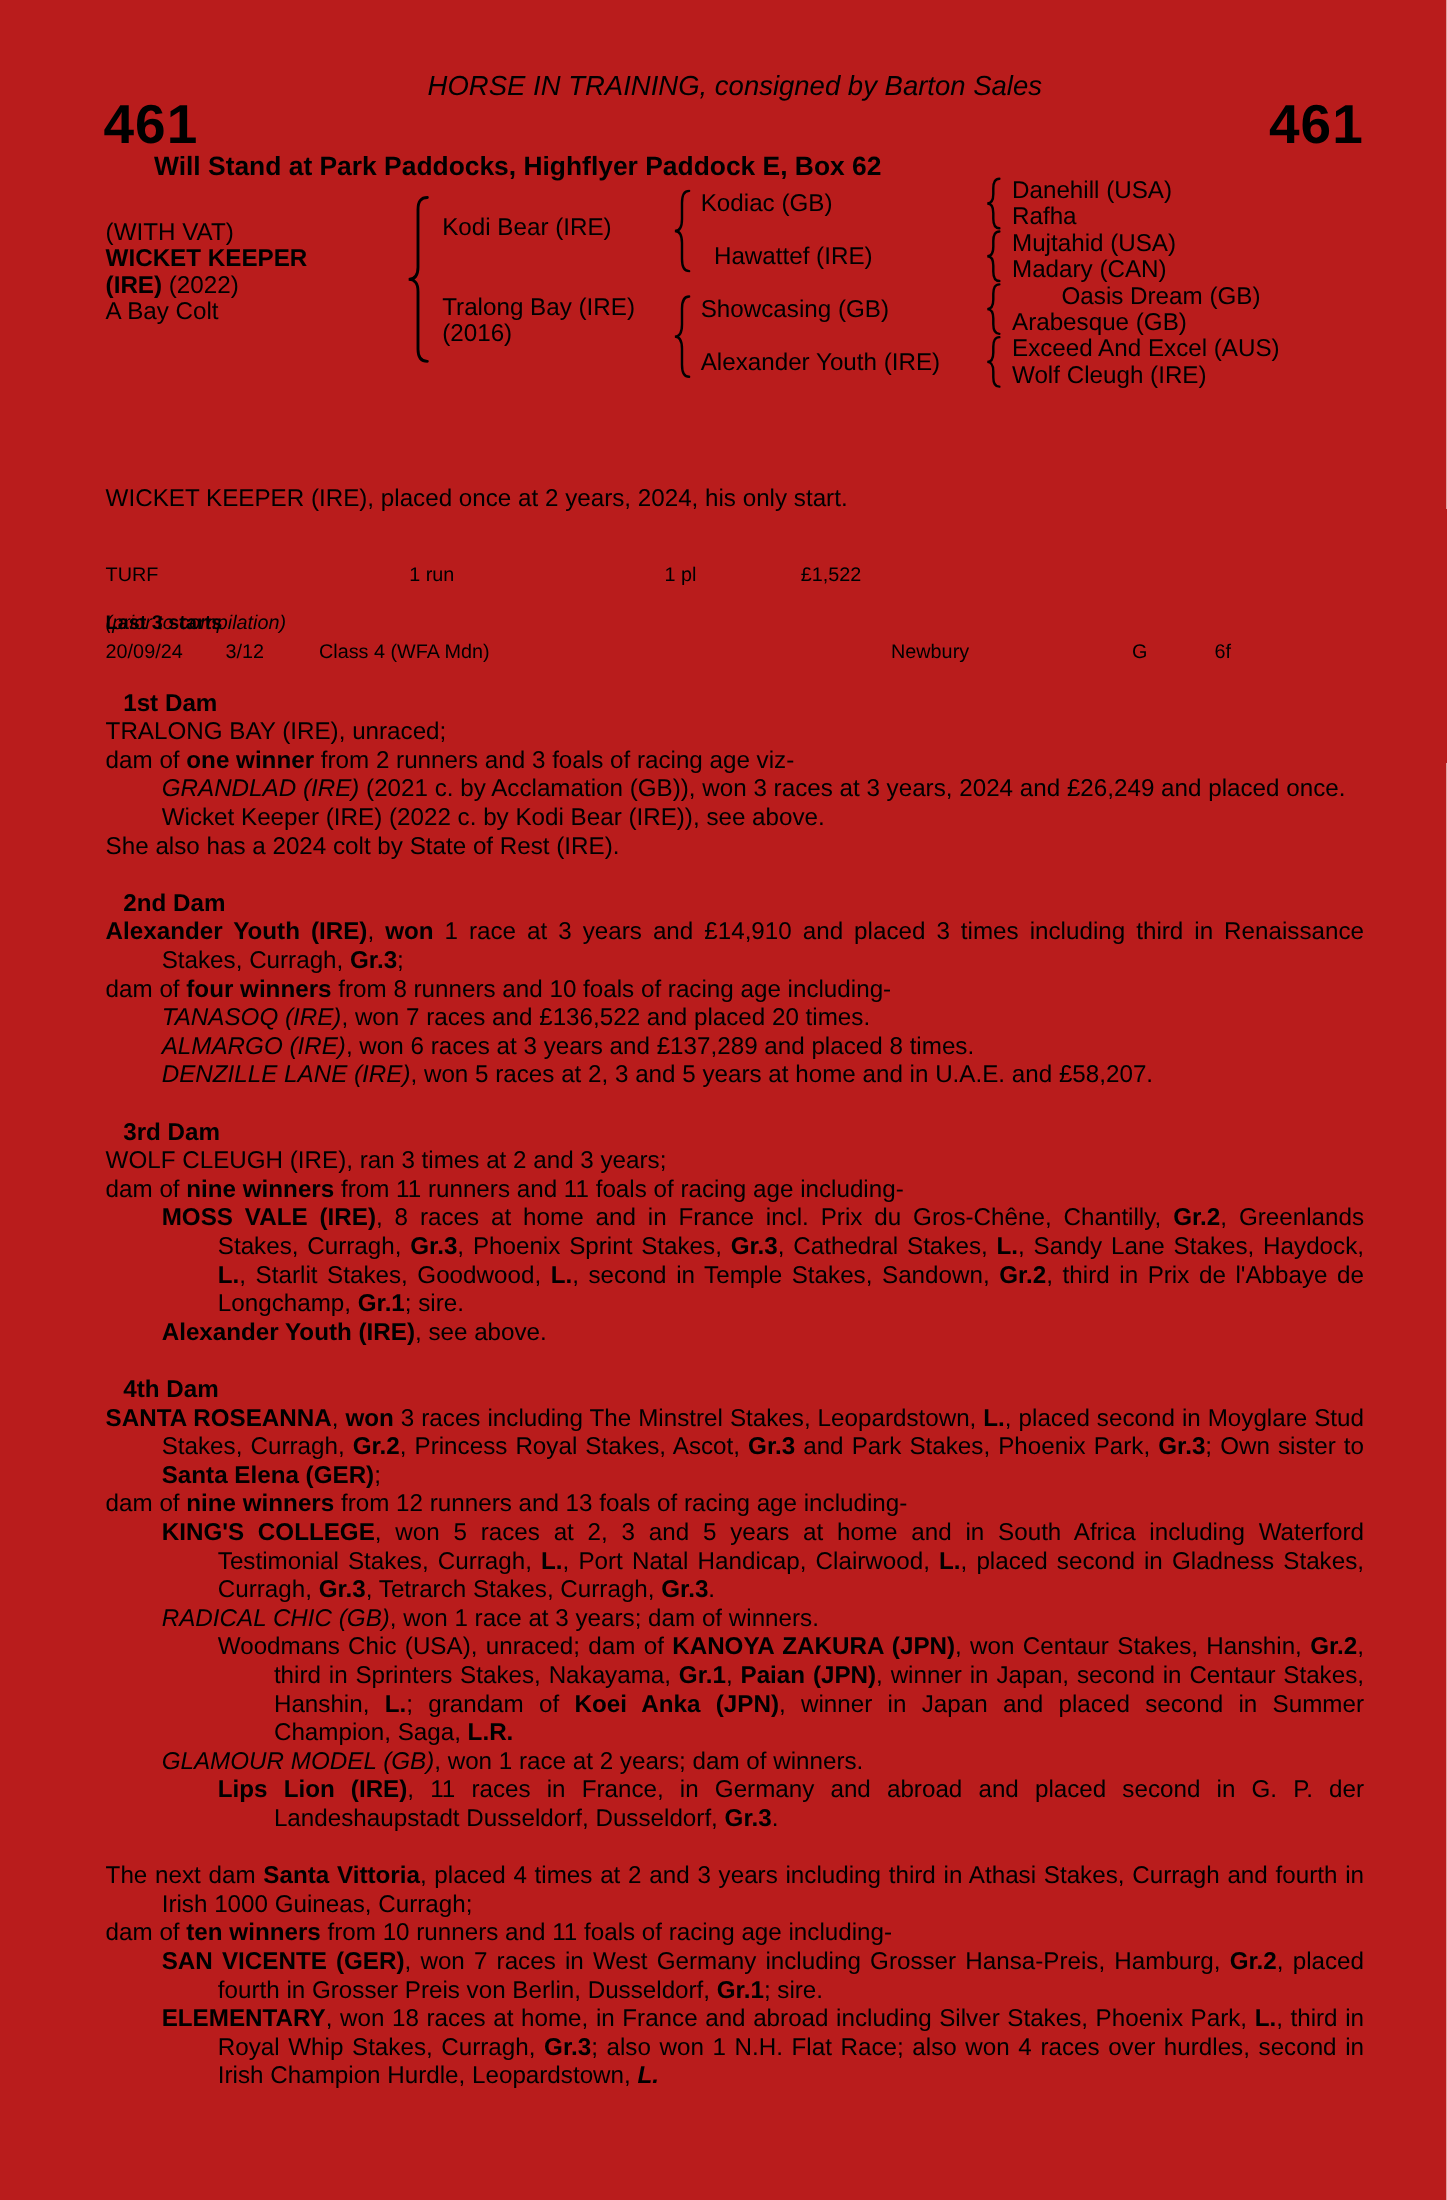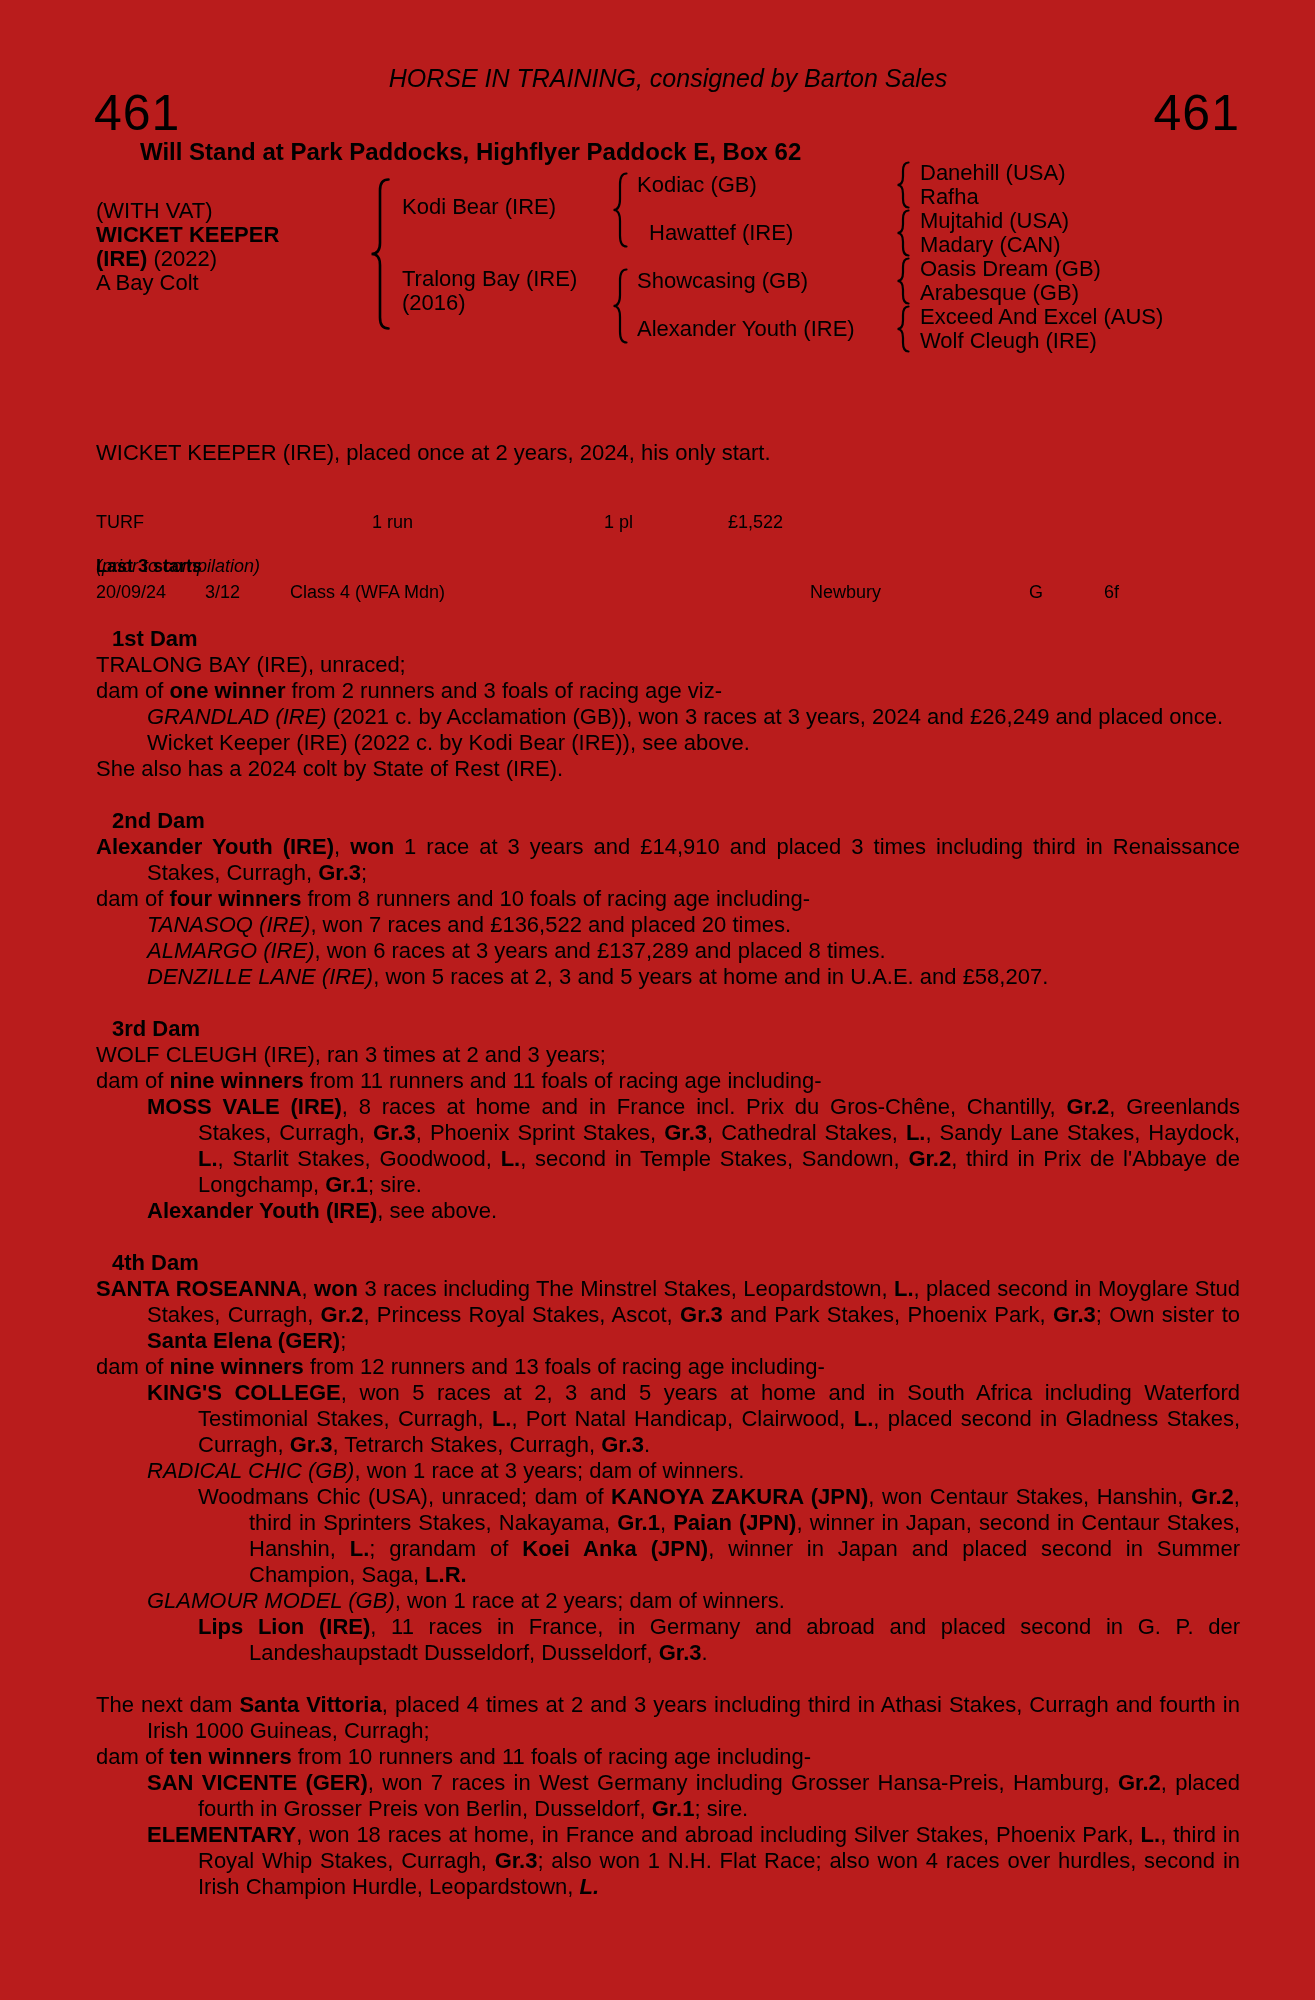--- a/index.html
+++ b/index.html
@@ -1,21 +1,21 @@
 <!DOCTYPE html>
 <html><head>
 <meta charset="utf-8">
 <style>
   html,body{margin:0;padding:0;background:#ffffff;}
   body{width:1315px;height:2000px;position:relative;font-family:"Liberation Sans","DejaVu Sans",sans-serif;color:#000;}
   .page{position:absolute;inset:0;background:#b91c1c;overflow:hidden;}
 
   .title{position:absolute;top:64px;left:96px;width:1144px;text-align:center;
          font-size:25px;font-style:italic;white-space:nowrap;}
-  .lot{position:absolute;top:84px;font-size:50px;font-weight:400;letter-spacing:1px;}
+  .lot{position:absolute;top:84px;font-size:50px;font-weight:700;letter-spacing:1px;}
   .lot-left{left:94px;}
   .lot-right{right:75px;}
   .stand{position:absolute;top:138px;left:96px;font-size:24px;font-weight:700;white-space:nowrap;margin-left:44px;}
 
   .pedigree{position:absolute;top:152px;left:0;width:1315px;height:200px;}
   .ped{position:absolute;font-size:22px;line-height:22px;white-space:nowrap;}
   .ped-b{font-weight:700;}
   .brace{position:absolute;}
 
   .summary{position:absolute;top:440px;left:96px;width:1144px;font-size:22px;}
@@ -85,21 +85,21 @@
 
     <span class="ped" style="left:637px;top:22px">Kodiac (GB)</span>
     <span class="ped" style="left:649px;top:70px">Hawattef (IRE)</span>
     <span class="ped" style="left:637px;top:118px">Showcasing (GB)</span>
     <span class="ped" style="left:637px;top:166px">Alexander Youth (IRE)</span>
 
     <span class="ped" style="left:920px;top:10px">Danehill (USA)</span>
     <span class="ped" style="left:920px;top:34px">Rafha</span>
     <span class="ped" style="left:920px;top:58px">Mujtahid (USA)</span>
     <span class="ped" style="left:920px;top:82px">Madary (CAN)</span>
-    <span class="ped" style="left:920px;top:106px">Oasis Dream (GB)</span>
+    <span class="ped" style="left:965px;top:106px">Oasis Dream (GB)</span>
     <span class="ped" style="left:920px;top:130px">Arabesque (GB)</span>
     <span class="ped" style="left:920px;top:154px">Exceed And Excel (AUS)</span>
     <span class="ped" style="left:920px;top:178px">Wolf Cleugh (IRE)</span>
   </div>
 
   <div class="summary">WICKET KEEPER (IRE), placed once at 2 years, 2024, his only start.</div>
 
   <div class="row-abs turf-row">
     <span style="left:0">TURF</span>
     <span style="left:276px">1 run</span>

